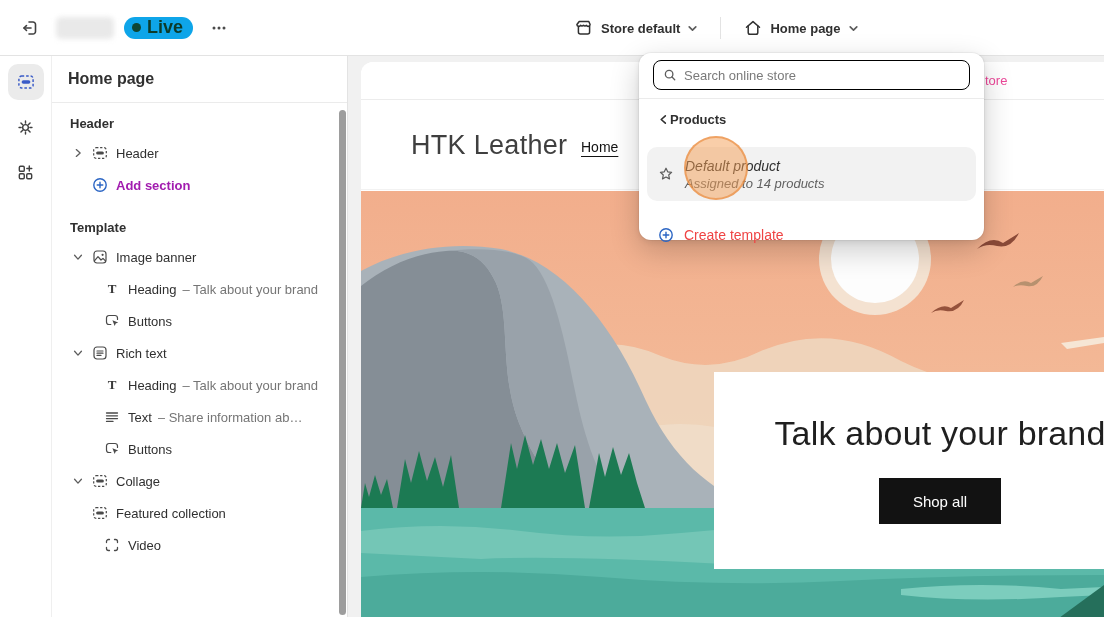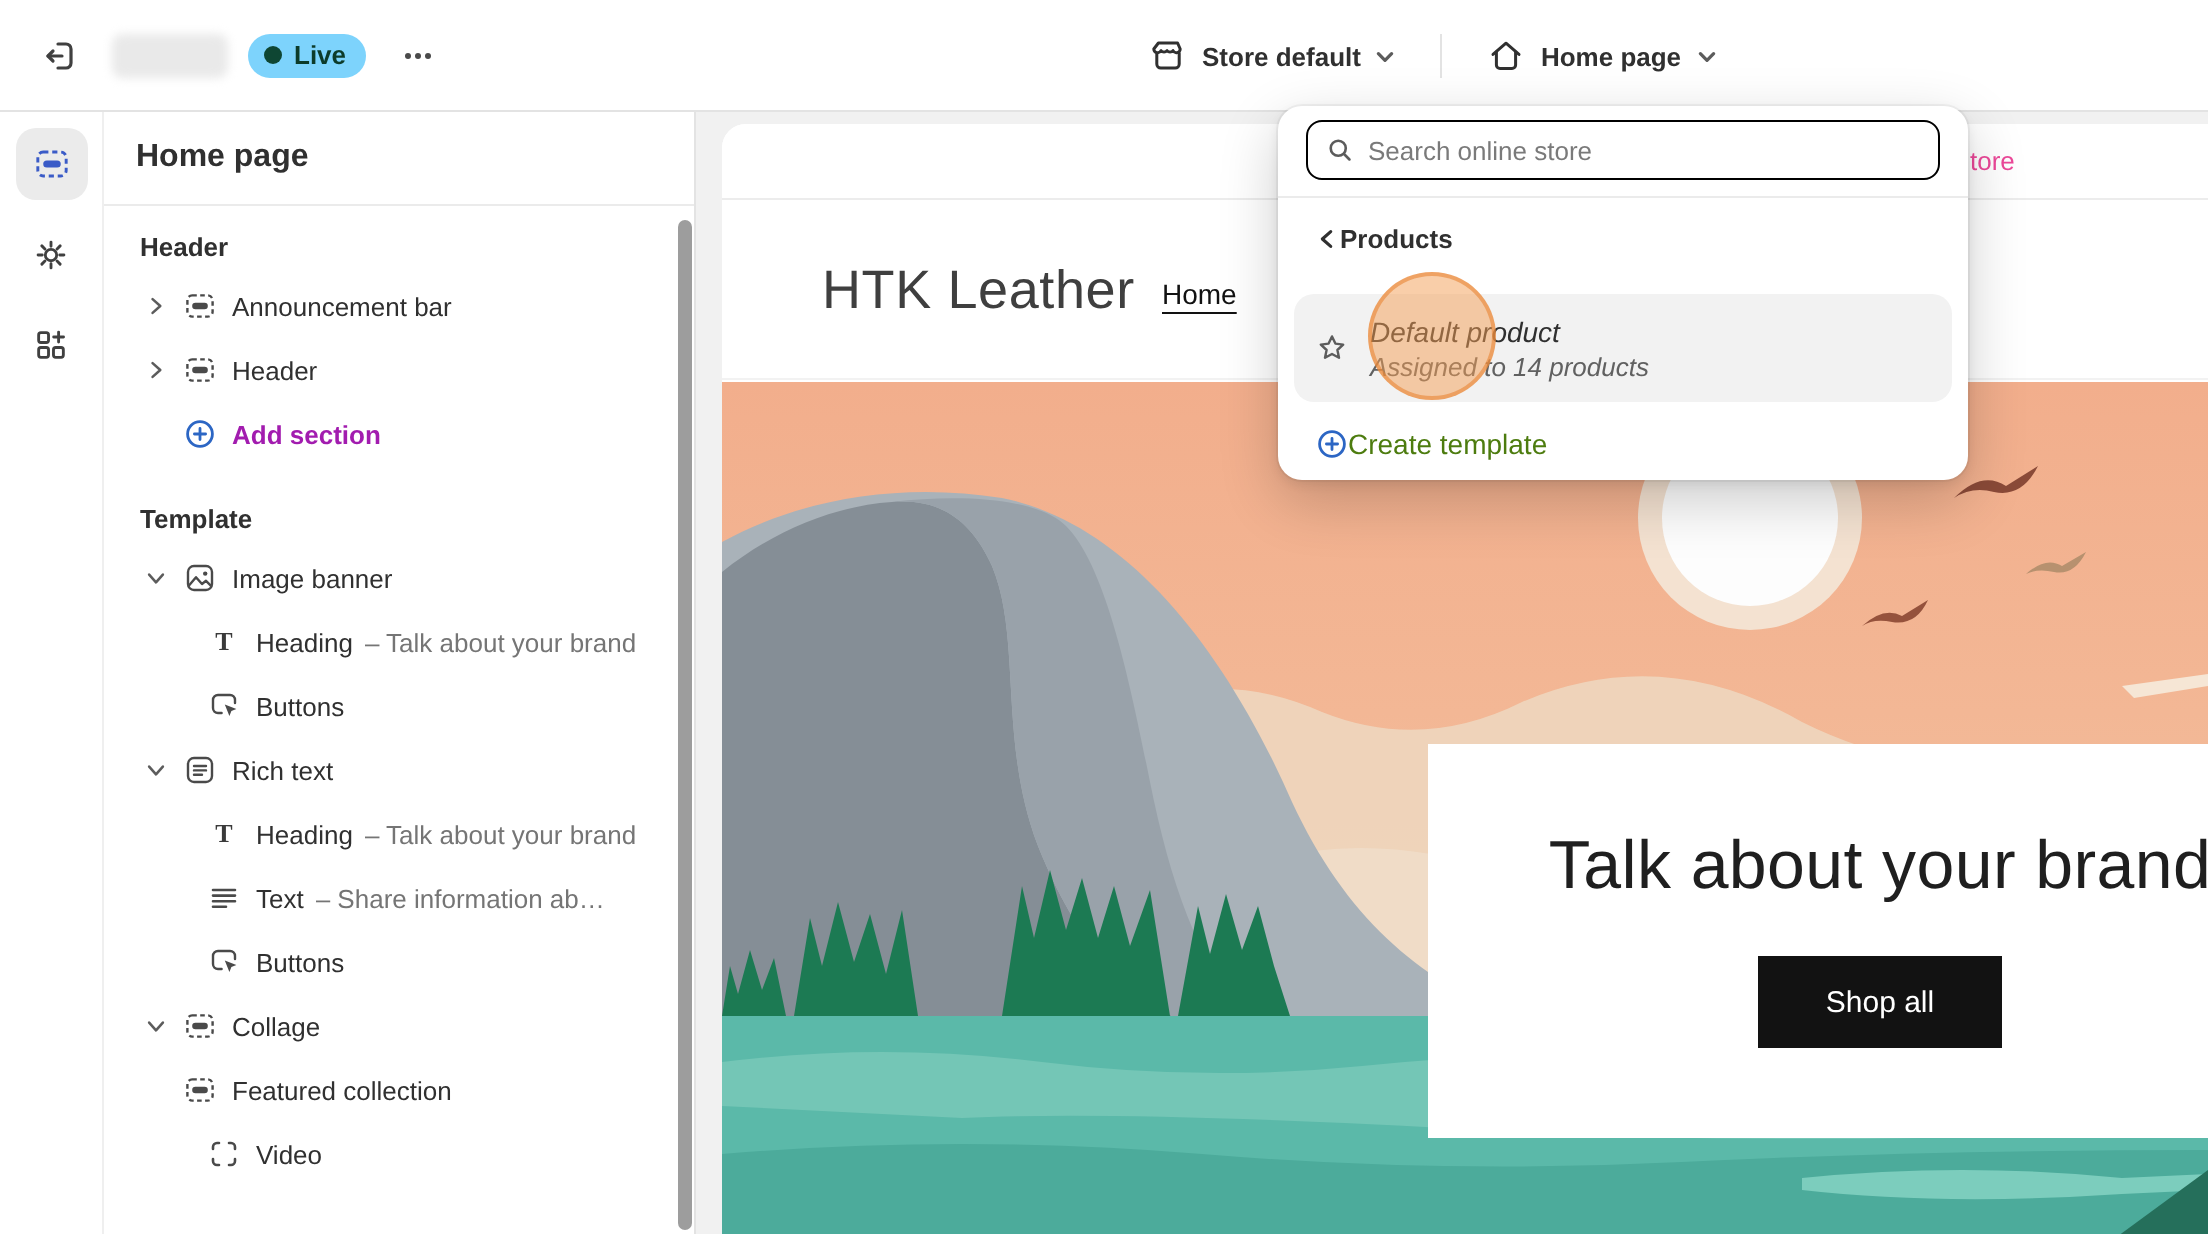--- a/index.html
+++ b/index.html
@@ -19,21 +19,21 @@
     display:flex; align-items:center;
   }
   .tb-left { display:flex; align-items:center; gap:10px; margin-left:14px; }
   .icon-btn {
     width:32px; height:32px; border:none; background:transparent; border-radius:8px;
     display:flex; align-items:center; justify-content:center; cursor:pointer; color:#404040;
   }
   .blur-patch { width:58px; height:22px; background:#e9e9e9; border-radius:5px; filter:blur(2.5px); }
   .live-badge {
     display:flex; align-items:center; gap:6px; height:22px; padding:0 10px 0 8px;
-    background:#7dd3fc; border-radius:11px; font-size:13px; font-weight:600; color:#0c3b2a;
+    background:#0ea5e9; border-radius:11px; font-size:18px; font-weight:600; color:#0c3b2a;
   }
   .live-dot { width:9px; height:9px; border-radius:50%; background:#0e4633; }
   .context-cluster { position:absolute; left:566px; top:0; height:56px; display:flex; align-items:center; }
   .ctx-btn {
     display:flex; align-items:center; gap:7px; border:none; background:transparent;
     font-size:13px; font-weight:600; color:#303030; padding:6px 8px; border-radius:8px; cursor:pointer;
     font-family:"Liberation Sans", sans-serif;
   }
   .vdiv { width:1px; height:22px; background:#e3e3e3; margin:0 14px; }
 
@@ -123,22 +123,22 @@
   }
   .popup-back { width:14px; height:14px; display:flex; align-items:center; justify-content:center; color:#4a4a4a; cursor:pointer; }
   .popup-item {
     margin:8px 8px 0 8px; height:54px; background:#f2f2f2; border-radius:10px;
     display:flex; align-items:center; gap:11px; padding:0 11px; cursor:pointer;font-style:italic;
   }
   .popup-item .star { color:#5c5c5c; flex:0 0 16px; }
   .popup-item-title { font-size:14px; color:#303030; }
   .popup-item-sub { font-size:13px; color:#616161; margin-top:2px; }
   .popup-create {
-    height:42px; display:flex; align-items:center; padding:0 19px;
-    color:#4d7c0f; font-size:14px; cursor:pointer;
+    height:42px; display:flex; align-items:flex-end; gap:10px; padding:0 19px;
+    color:#ef4444; font-size:14px; cursor:pointer;
   }
   .click-indicator {
     position:absolute; left:684px; top:136px; width:64px; height:64px; border-radius:50%;
     background:rgba(244,158,84,.5); border:2px solid rgba(231,133,53,.6); z-index:70; pointer-events:none;
   }
 </style>
 </head>
 <body>
 
 <header class="topbar">
@@ -229,34 +229,20 @@
     </span>
   </button>
 </nav>
 
 <aside class="panel">
   <div class="panel-title">Home page</div>
 
   <div class="panel-body">
     <div class="pgroup-label">Header</div>
 
-    <div class="prow">
-      <span class="chev">
-        <svg width="12" height="12" viewBox="0 0 14 14" fill="none" stroke="currentColor" stroke-width="1.5" stroke-linecap="round" stroke-linejoin="round">
-            <polyline points="5,3 9.5,7 5,11"></polyline>
-          </svg>
-      </span>
-      <span class="ricon">
-        <svg width="16" height="16" viewBox="0 0 16 16" fill="none" stroke="currentColor" stroke-width="1.2">
-          <rect x="1.7" y="2.7" width="12.6" height="10.6" rx="2.4" stroke-dasharray="2.3 1.7"></rect>
-          <rect x="4.1" y="6.4" width="7.8" height="3.2" rx="1.6" fill="currentColor" stroke="none"></rect>
-        </svg>
-      </span>
-      <span class="plabel">Announcement bar</span>
-    </div>
 
     <div class="prow">
       <span class="chev">
         <svg width="12" height="12" viewBox="0 0 14 14" fill="none" stroke="currentColor" stroke-width="1.5" stroke-linecap="round" stroke-linejoin="round">
             <polyline points="5,3 9.5,7 5,11"></polyline>
           </svg>
       </span>
       <span class="ricon">
         <svg width="16" height="16" viewBox="0 0 16 16" fill="none" stroke="currentColor" stroke-width="1.2">
           <rect x="1.7" y="2.7" width="12.6" height="10.6" rx="2.4" stroke-dasharray="2.3 1.7"></rect>

